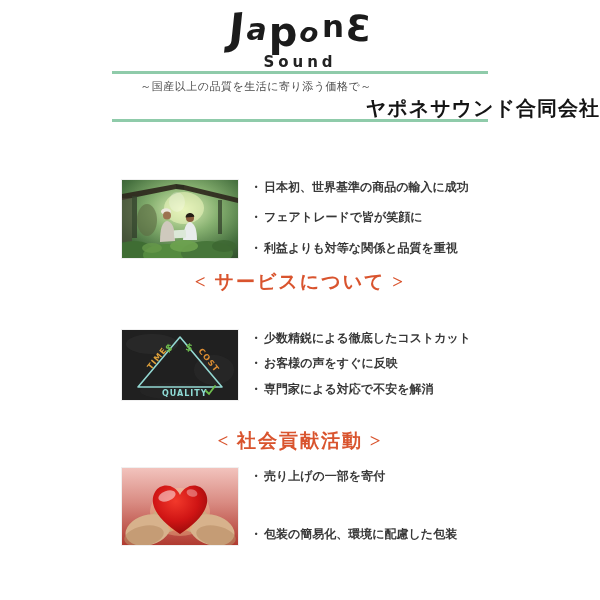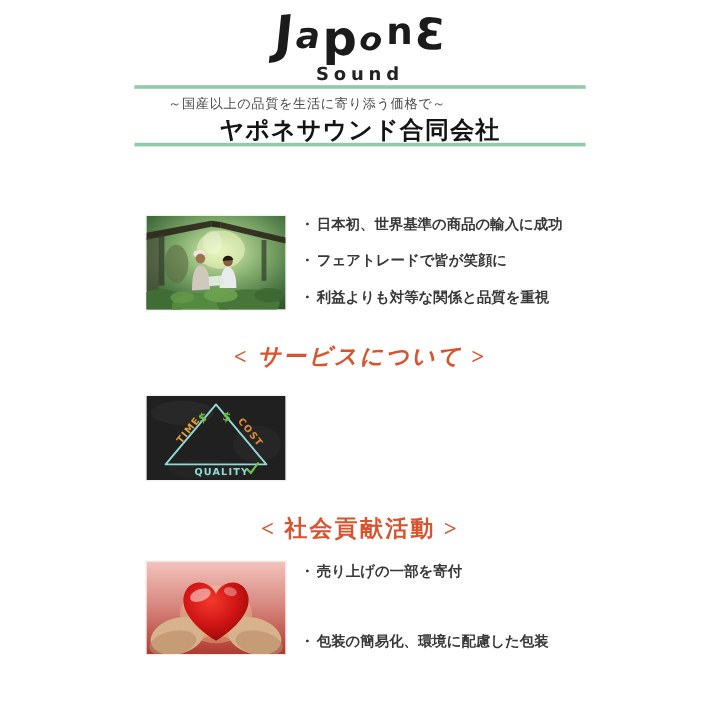--- a/index.html
+++ b/index.html
@@ -18,27 +18,27 @@
   .l5{font-size:31px;transform:translateY(-6px);margin-left:3px;}
   .l6{font-size:36px;transform:translateY(-2px) rotate(4deg);margin-left:2px;}
   .sound{position:absolute;top:53px;left:0;width:600px;text-align:center;
          font-family:"DejaVu Sans","Liberation Sans",sans-serif;
          font-size:15px;font-weight:700;letter-spacing:4px;color:#222;}
   .rule{position:absolute;left:112px;width:376px;height:3px;background:#8fcbaa;}
   .rule-top{top:71px;}
   .rule-bottom{top:119px;}
   .tagline{position:absolute;top:79px;left:0;width:512px;text-align:center;
            font-size:11px;color:#4a4a4a;letter-spacing:.5px;}
-  .company{position:absolute;top:95px;left:0;width:600px;text-align:center;
+  .company{position:absolute;top:95px;left:0;width:600px;text-align:right;
            font-size:20px;font-weight:700;color:#141414;letter-spacing:1px;}
 
   
   .sec-title{position:absolute;left:0;width:600px;text-align:center;
              font-size:19px;font-weight:700;color:#d9542e;letter-spacing:2px;}
-  .t1{top:141px;} .t2{top:284px;font-style:italic;} .t3{top:428px;}
+  .t1{top:141px;} .t2{top:269px;} .t3{top:428px;}
 
   .photo{position:absolute;left:122px;box-shadow:0 0 0 1px rgba(0,0,0,.06);}
   .ph1{top:180px;} .ph2{top:330px;} .ph3{top:468px;}
   .photo svg{display:block;}
 
   .bullets{position:absolute;left:250px;width:300px;display:flex;
            flex-direction:column;justify-content:space-between;}
   .b1{top:181px;height:74px;} .b2{top:332px;height:64px;} .b3{top:470px;height:71px;}
   .bullet{font-size:12px;font-weight:600;color:#383838;white-space:nowrap;line-height:1.1;}
   .bullet .dot{margin-right:2px;}
@@ -124,20 +124,25 @@
       <polygon points="58,7 16,57 100,57" fill="none" stroke="#93d8d2" stroke-width="1.6" stroke-linejoin="round"></polygon>
       <text transform="translate(29,40) rotate(-51)" fill="#dfa23c" font-size="8" font-weight="bold" letter-spacing="1" font-family="DejaVu Sans, sans-serif">TIME</text>
       <text transform="translate(76,21) rotate(51)" fill="#df8f33" font-size="8" font-weight="bold" letter-spacing="1" font-family="DejaVu Sans, sans-serif">COST</text>
       <text x="40" y="66" fill="#8fdcd6" font-size="8" font-weight="bold" letter-spacing="1" font-family="DejaVu Sans, sans-serif">QUALITY</text>
       <text transform="translate(44,22) rotate(-12)" fill="#6fbf4f" font-size="10" font-weight="bold" font-family="DejaVu Sans, sans-serif">$</text>
       <text transform="translate(63,20) rotate(10)" fill="#6fbf4f" font-size="10" font-weight="bold" font-family="DejaVu Sans, sans-serif">$</text>
       <path d="M84,61 l3,3 l6,-8" stroke="#6fbf4f" stroke-width="1.8" fill="none" stroke-linecap="round"></path>
     </svg>
   </div>
 
+  <div class="bullets b2">
+    <div class="bullet"><span class="dot">・</span><span>少数精鋭による徹底したコストカット</span></div>
+    <div class="bullet"><span class="dot">・</span><span>お客様の声をすぐに反映</span></div>
+    <div class="bullet"><span class="dot">・</span><span>専門家による対応で不安を解消</span></div>
+  </div>
 
   <div class="sec-title t3">&lt; 社会貢献活動 &gt;</div>
 
   <div class="photo ph3">
     <svg width="116" height="77" viewBox="0 0 116 77">
       <defs>
         <linearGradient id="p3bg" x1="0" y1="0" x2="0" y2="1">
           <stop offset="0%" stop-color="#f2c3bd"></stop>
           <stop offset="45%" stop-color="#d98b82"></stop>
           <stop offset="100%" stop-color="#b03a30"></stop>

